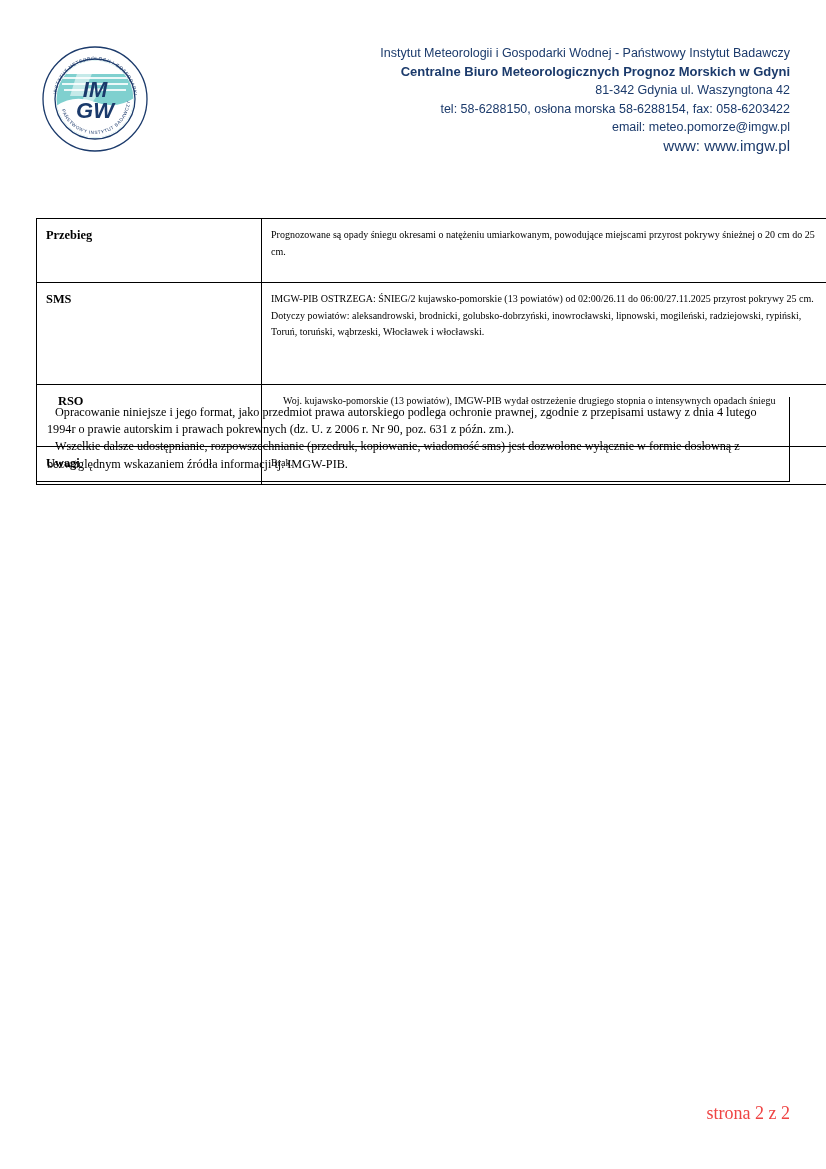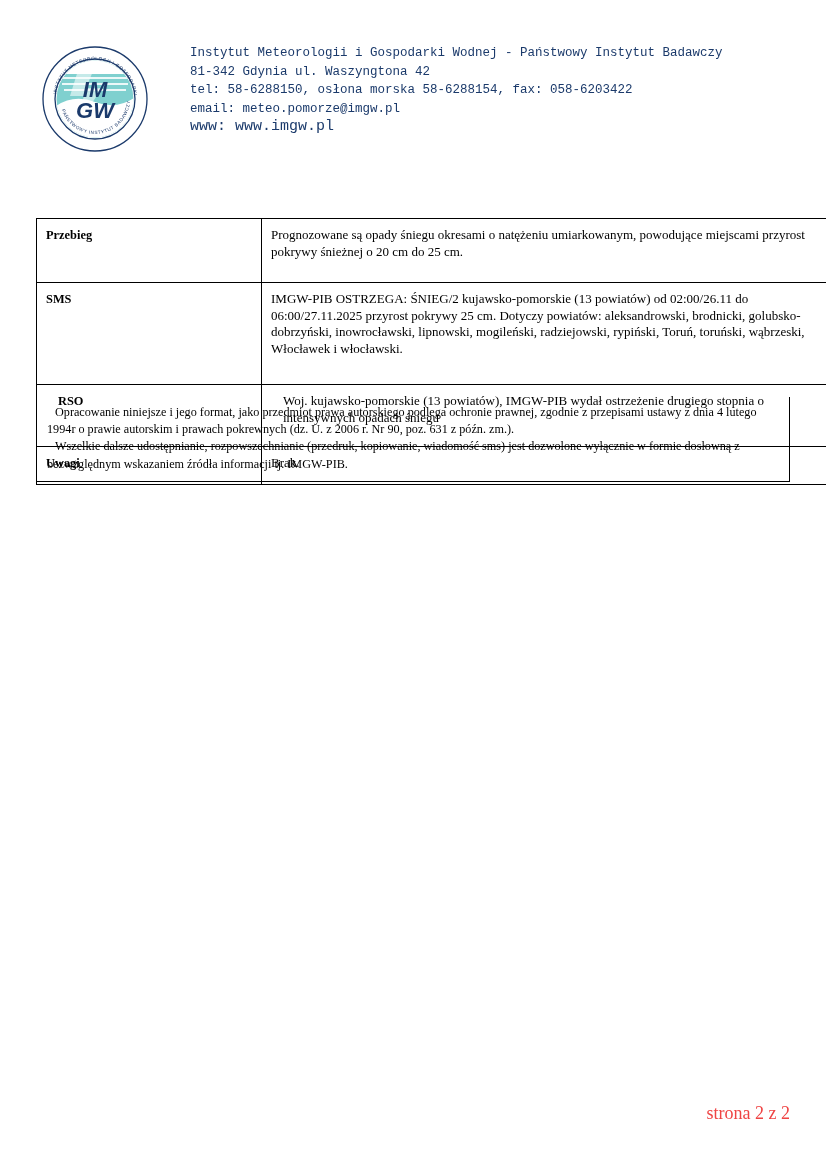--- a/index.html
+++ b/index.html
@@ -31,21 +31,22 @@
     width: 110px;
     height: 110px;
   }
   .logo svg { display: block; }
 
   .header-text {
     position: absolute;
     right: 36px;
     top: 6px;
     width: 600px;
-    font-family: Liberation Mono, monospace;
+    text-align: right;
+    font-family: Liberation Sans, sans-serif;
     color: #1b3a6b;
     font-size: 12.5px;
     line-height: 18.5px;
   }
   .header-text .l1 { font-size: 12.5px; }
   .header-text .l2 { font-weight: bold; font-size: 13px; }
   .header-text .l3 { font-size: 12.5px; }
   .header-text .l4 { font-size: 12.5px; }
   .header-text .l5 { font-size: 12.5px; }
   .header-text .l6 { font-size: 15px; }
@@ -56,21 +57,21 @@
     left: 36px;
     top: 218px;
     width: 754px;
     border-collapse: collapse;
     table-layout: fixed;
   }
   .doc-table td {
     border: 1px solid #000000;
     vertical-align: top;
     padding: 8px 9px 9px 9px;
-    font-size: 13px;
+    font-size: 10px;
     line-height: 16.6px;
   }
   .doc-table td.label {
     width: 206px;
     font-weight: bold;
     font-size: 12.4px;
   }
   .doc-table td.value {
     width: 546px;
   }
@@ -143,20 +144,21 @@
         <textPath href="#arcBottom" startOffset="10%">PAŃSTWOWY INSTYTUT BADAWCZY</textPath>
       </text>
 
       <text x="55" y="53" text-anchor="middle" font-family="Liberation Sans, sans-serif" font-size="22" font-weight="bold" fill="#1b3a6b" font-style="italic">IM</text>
       <text x="55" y="74" text-anchor="middle" font-family="Liberation Sans, sans-serif" font-size="22" font-weight="bold" fill="#1b3a6b" font-style="italic">GW</text>
     </svg>
   </div>
 
   <div class="header-text">
     <div class="l1">Instytut Meteorologii i Gospodarki Wodnej - Państwowy Instytut Badawczy</div>
+    <div class="l2">Centralne Biuro Meteorologicznych Prognoz Morskich w Gdyni</div>
     <div class="l3">81-342 Gdynia ul. Waszyngtona 42</div>
     <div class="l4">tel: 58-6288150, osłona morska 58-6288154, fax: 058-6203422</div>
     <div class="l5">email: meteo.pomorze@imgw.pl</div>
     <div class="l6">www: www.imgw.pl</div>
   </div>
 </div>
 
 <table class="doc-table">
   <tbody>
     <tr class="r1">

